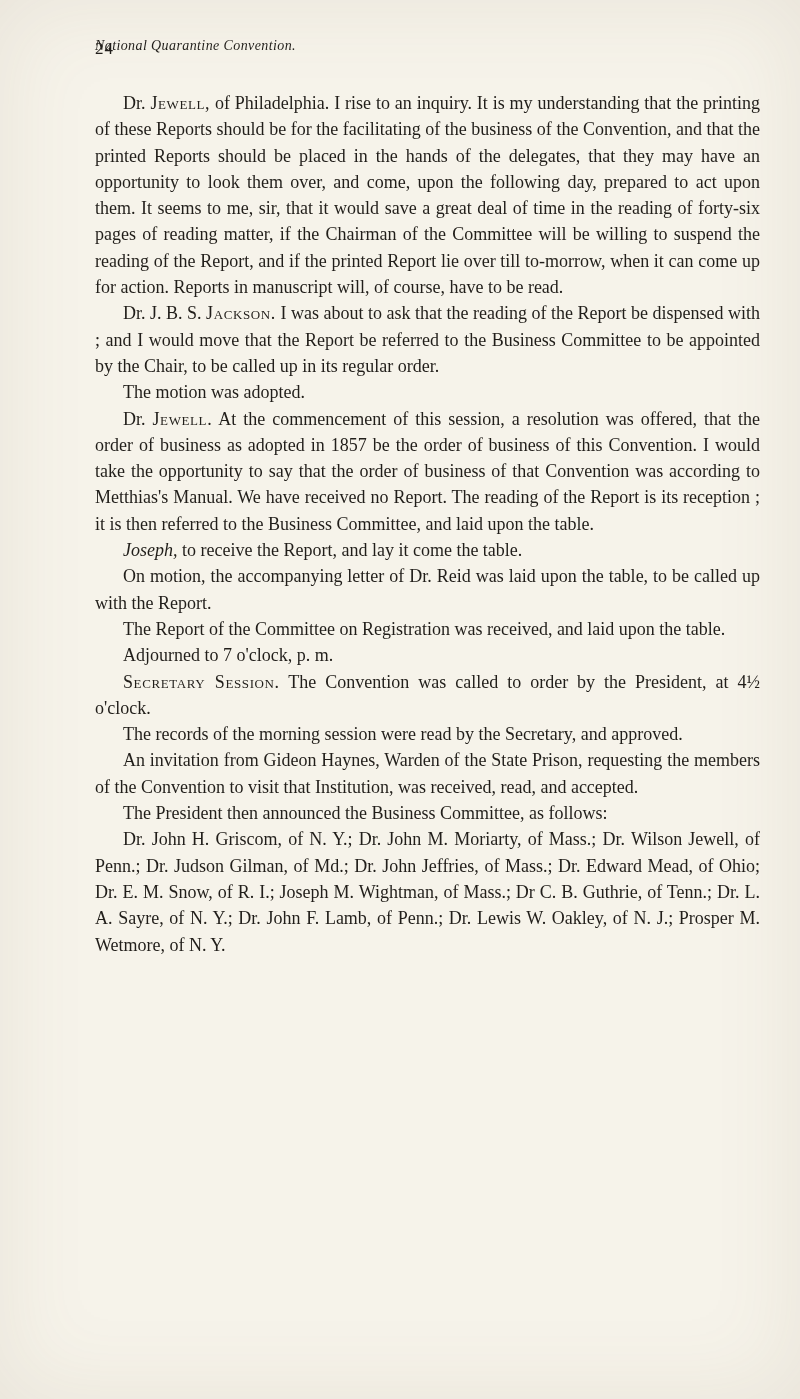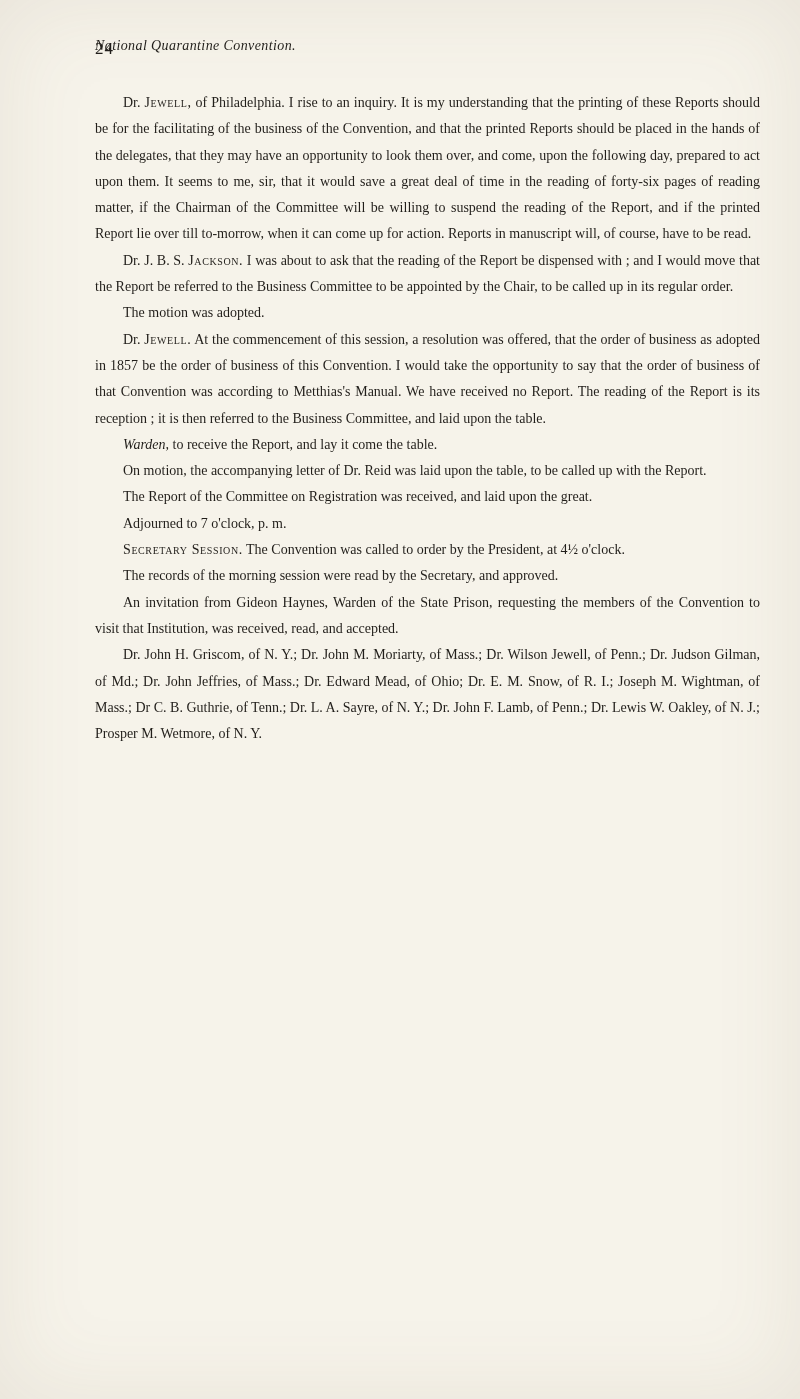--- a/index.html
+++ b/index.html
@@ -35,21 +35,21 @@
       letter-spacing: 1px;
     }
     .page-title {
       display: block;
       text-align: left;
       font-style: italic;
       font-size: 14px;
       letter-spacing: 0.4px;
     }
     .page-body {
-      font-size: 14px;
+      font-size: 18px;
       line-height: 26.3px;
       text-align: justify;
       text-justify: inter-word;
     }
     .page-body p {
       margin: 0;
       text-indent: 28px;
     }
     .sc {
       font-variant: small-caps;
@@ -72,33 +72,34 @@
   <main class="page-body">
 
     <p><span>Dr. </span><span class="sc">Jewell,</span><span> of Philadelphia. I rise to an inquiry. It is my understanding that the printing of these Reports should be for the facilitating of the business of the Convention, and that the printed Reports should be placed in the hands of the delegates, that they may have an opportunity to look them over, and come, upon the following day, prepared to act upon them. It seems to me, sir, that it would save a great deal of time in the reading of forty-six pages of reading matter, if the Chairman of the Committee will be willing to suspend the reading of the Report, and if the printed Report lie over till to-morrow, when it can come up for action. Reports in manuscript will, of course, have to be read.</span></p>
 
     <p><span>Dr. J. B. S. </span><span class="sc">Jackson.</span><span> I was about to ask that the reading of the Report be dispensed with ; and I would move that the Report be referred to the Business Committee to be appointed by the Chair, to be called up in its regular order.</span></p>
 
     <p><span>The motion was adopted.</span></p>
 
     <p><span>Dr. </span><span class="sc">Jewell.</span><span> At the commencement of this session, a resolution was offered, that the order of business as adopted in 1857 be the order of business of this Convention. I would take the opportunity to say that the order of business of that Convention was according to Metthias's Manual. We have received no Report. The reading of the Report is its reception ; it is then referred to the Business Committee, and laid upon the table.</span></p>
 
-    <p><span class="it">Warden,</span><span> to receive the Report, and lay it come the table.</span></p>
+    <p><span class="it">Joseph,</span><span> to receive the Report, and lay it come the table.</span></p>
 
     <p><span>On motion, the accompanying letter of Dr. Reid was laid upon the table, to be called up with the Report.</span></p>
 
-    <p><span>The Report of the Committee on Registration was received, and laid upon the great.</span></p>
+    <p><span>The Report of the Committee on Registration was received, and laid upon the table.</span></p>
 
     <p><span>Adjourned to 7 o'clock, p. m.</span></p>
 
     <p><span class="sc">Secretary Session.</span><span> The Convention was called to order by the President, at 4½ o'clock.</span></p>
 
     <p><span>The records of the morning session were read by the Secretary, and approved.</span></p>
 
     <p><span>An invitation from Gideon Haynes, Warden of the State Prison, requesting the members of the Convention to visit that Institution, was received, read, and accepted.</span></p>
 
+    <p><span>The President then announced the Business Committee, as follows:</span></p>
 
     <p><span>Dr. John H. Griscom, of N. Y.; Dr. John M. Moriarty, of Mass.; Dr. Wilson Jewell, of Penn.; Dr. Judson Gilman, of Md.; Dr. John Jeffries, of Mass.; Dr. Edward Mead, of Ohio; Dr. E. M. Snow, of R. I.; Joseph M. Wightman, of Mass.; Dr C. B. Guthrie, of Tenn.; Dr. L. A. Sayre, of N. Y.; Dr. John F. Lamb, of Penn.; Dr. Lewis W. Oakley, of N. J.; Prosper M. Wetmore, of N. Y.</span></p>
 
 
   </main>
 
 </div>
 
 </body></html>

